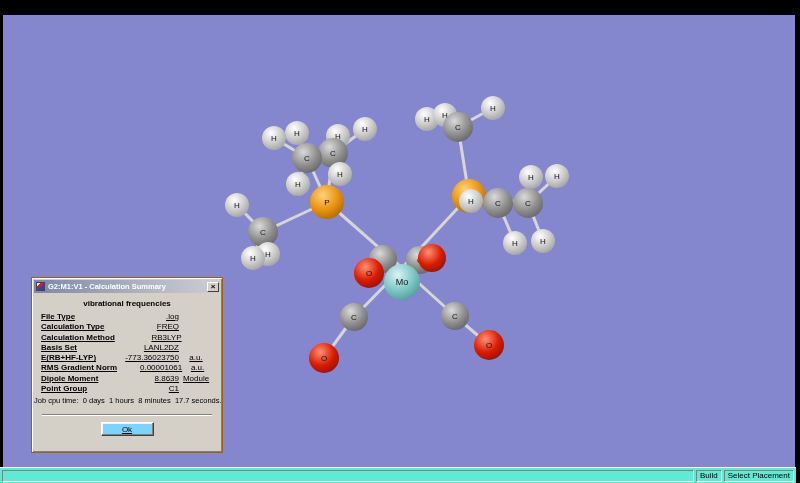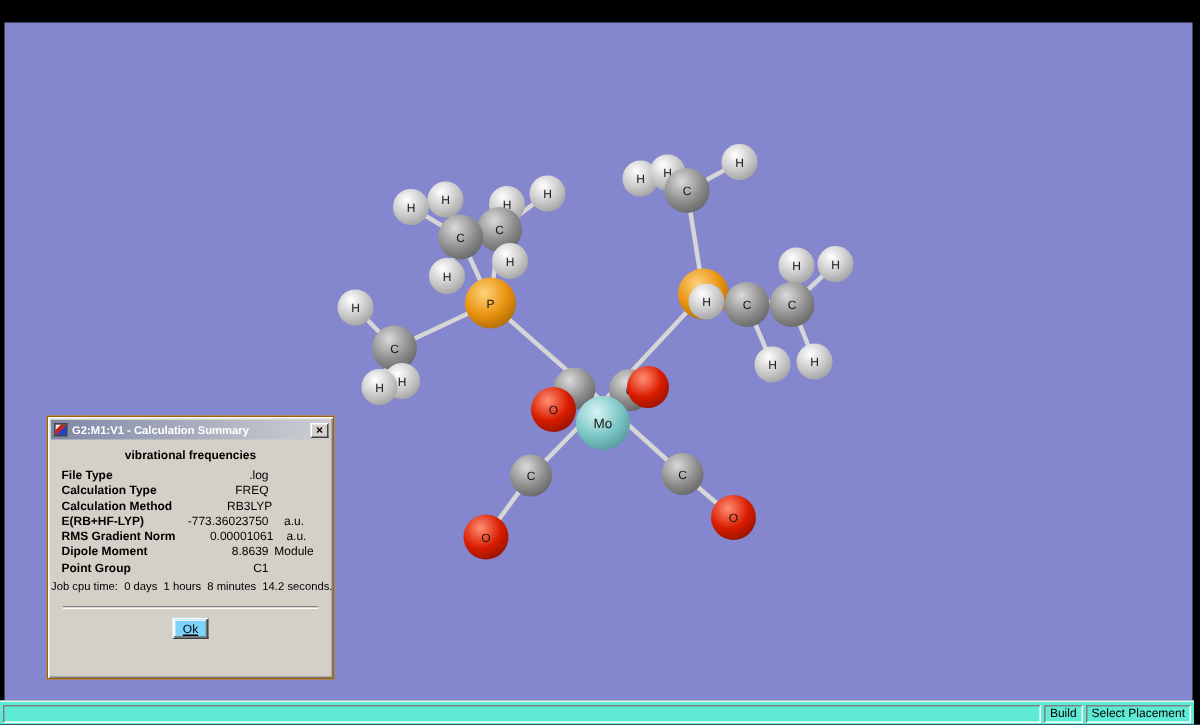--- a/index.html
+++ b/index.html
@@ -36,27 +36,27 @@
     display:flex; align-items:center; padding:0 1px; }
   #dlg-icon { width:9px; height:9px; margin:0 3px 0 1px; flex:0 0 auto;
     background:linear-gradient(135deg,#e8e8e8 0% 25%,#cc2222 25% 55%,#2244cc 55% 100%);
     border:1px solid #444; }
   #dlg-title { color:#fff; font-size:7.5px; font-weight:bold; white-space:nowrap; }
   #dlg-close { margin-left:auto; width:12px; height:10px; background:#d4d0c8; border:1px solid;
     border-color:#fff #404040 #404040 #fff; font-size:8px; line-height:8px; text-align:center;
     font-weight:bold; color:#000; }
   #dlg-heading { text-align:center; font-size:8px; font-weight:bold; margin-top:6px; color:#000; }
   #summary-rows { margin-top:4px; padding:0 7px; }
-  .sum-row { display:flex; height:10.3px; line-height:10.3px; font-size:8px; color:#000; }
+  .sum-row { display:flex; height:10.3px; line-height:10.3px; font-size:8px; color:#000;text-decoration:underline; }
   .sum-label { flex:1; font-weight:bold; white-space:nowrap; }
   .sum-value { width:72px; text-align:right; white-space:nowrap; }
   .sum-unit { width:34px; text-align:center; white-space:nowrap; }
   #dlg-cpu { margin-top:2px; text-align:center; font-size:7.5px; color:#000; white-space:pre; }
   #dlg-sep { margin:9px 8px 0 8px; height:2px; border-top:1px solid #808080; border-bottom:1px solid #fff; }
-  #dlg-ok { display:block; margin:6px auto 0 auto; width:24px; height:14px; background:#7dd3fc;
+  #dlg-ok { display:block; margin:6px auto 0 auto; width:53px; height:14px; background:#7dd3fc;
     border:1px solid; border-color:#fff #404040 #404040 #fff;
     box-shadow:inset -1px -1px 0 #808080, inset 1px 1px 0 #f6f4ef;
     font-size:8px; font-family:"Liberation Sans",sans-serif; text-align:center;
     text-decoration:underline; color:#000; line-height:11px; }
 
   
   #statusbar { position:absolute; left:0; top:467px; width:796px; height:16px; background:#5eead4;
     border-top:1px solid #f4f2ee; display:flex; align-items:center; padding:1px 2px; gap:2px; }
   #sb-main { flex:1; height:12px; border:1px solid; border-color:#808080 #fff #fff #808080; }
   .sb-panel { height:12px; border:1px solid; border-color:#808080 #fff #fff #808080;
@@ -223,41 +223,46 @@
           <span class="sum-label">Calculation Type</span>
           <span class="sum-value">FREQ</span>
           <span class="sum-unit"></span>
         </div>
         <div class="sum-row">
           <span class="sum-label">Calculation Method</span>
           <span class="sum-value">RB3LYP</span>
           <span class="sum-unit"></span>
         </div>
         <div class="sum-row">
+          <span class="sum-label">Basis Set</span>
+          <span class="sum-value">LANL2DZ</span>
+          <span class="sum-unit"></span>
+        </div>
+        <div class="sum-row">
           <span class="sum-label">E(RB+HF-LYP)</span>
           <span class="sum-value">-773.36023750</span>
           <span class="sum-unit">a.u.</span>
         </div>
         <div class="sum-row">
           <span class="sum-label">RMS Gradient Norm</span>
           <span class="sum-value">0.00001061</span>
           <span class="sum-unit">a.u.</span>
         </div>
         <div class="sum-row">
           <span class="sum-label">Dipole Moment</span>
           <span class="sum-value">8.8639</span>
           <span class="sum-unit">Module</span>
         </div>
         <div class="sum-row">
           <span class="sum-label">Point Group</span>
           <span class="sum-value">C1</span>
           <span class="sum-unit"></span>
         </div>
       </div>
-    <div id="dlg-cpu">Job cpu time:  0 days  1 hours  8 minutes  14.2 seconds.</div>
+    <div id="dlg-cpu">Job cpu time:  0 days  1 hours  8 minutes  17.7 seconds.</div>
     <div id="dlg-sep"></div>
     <button id="dlg-ok">Ok</button>
   </div>
 
   <div id="statusbar">
     <div id="sb-main"></div>
   <div class="sb-panel">Build</div>
       <div class="sb-panel">Select Placement</div>
     </div>
 

